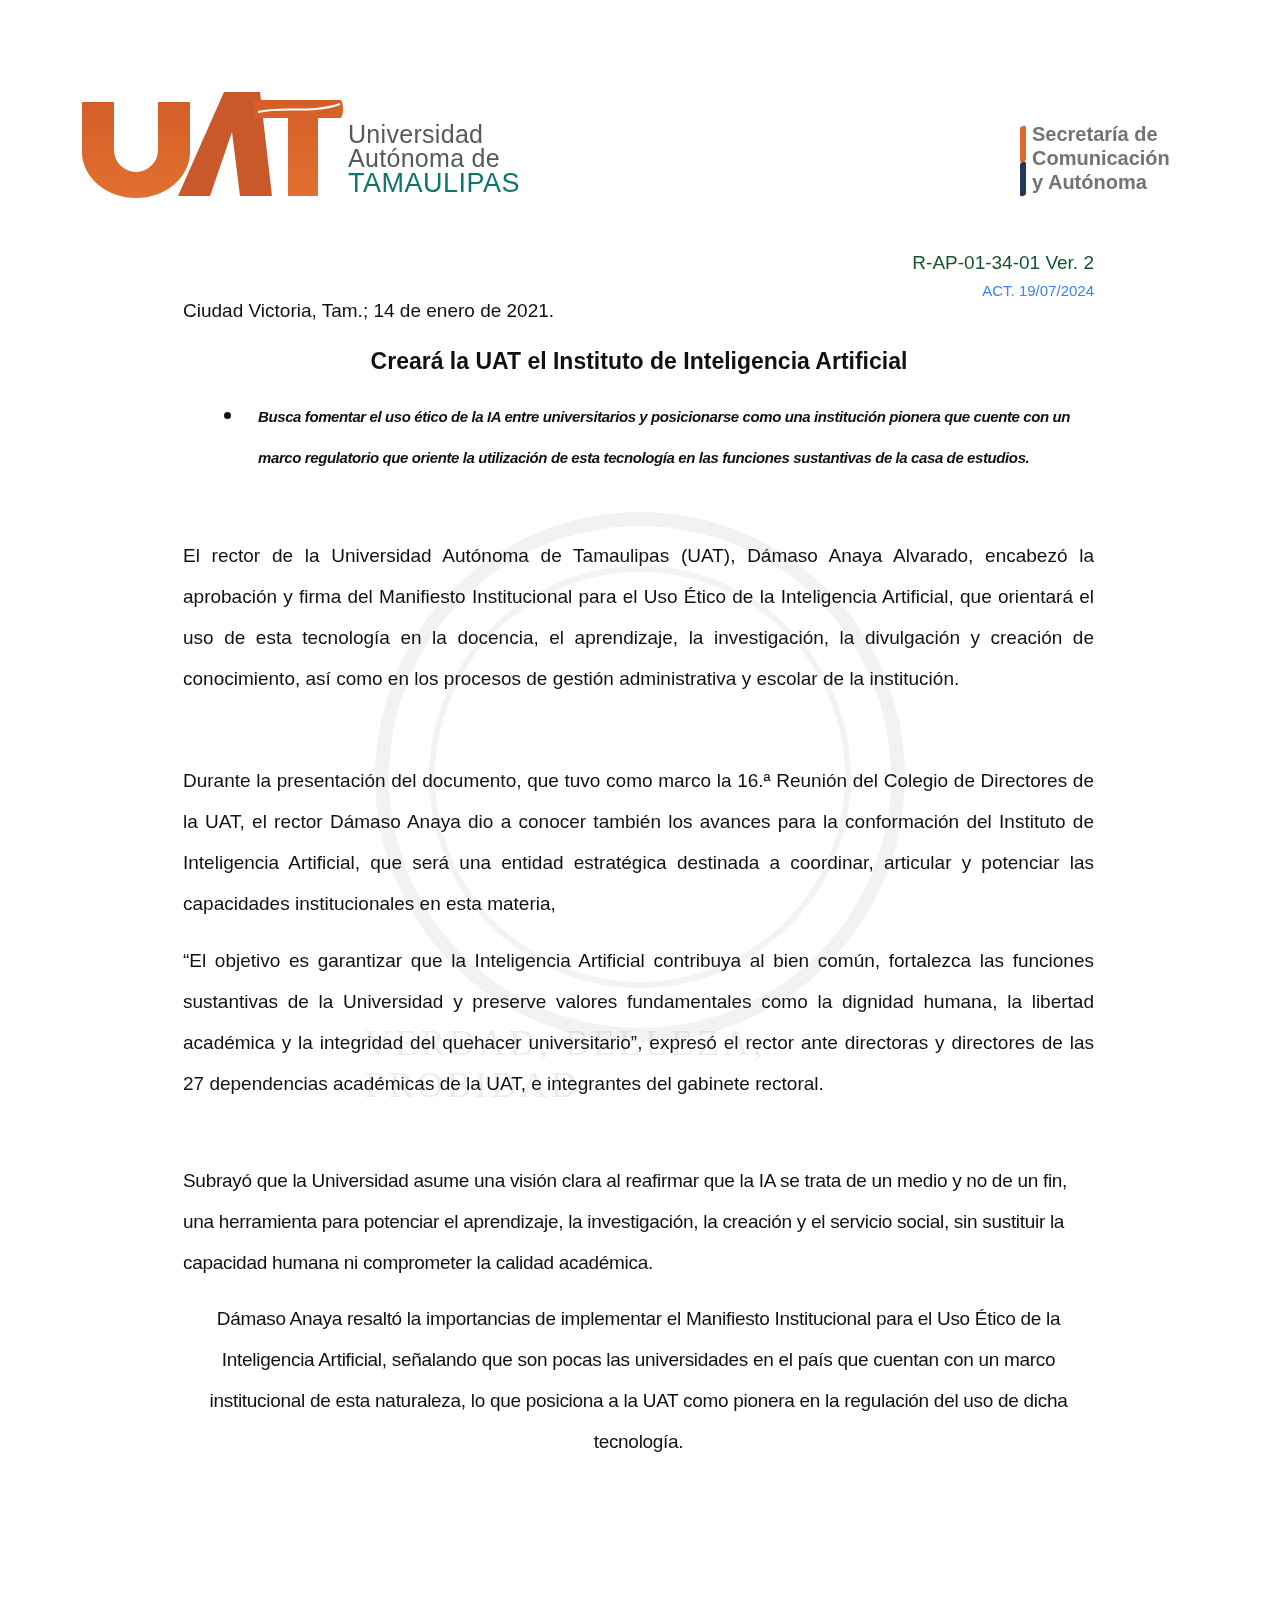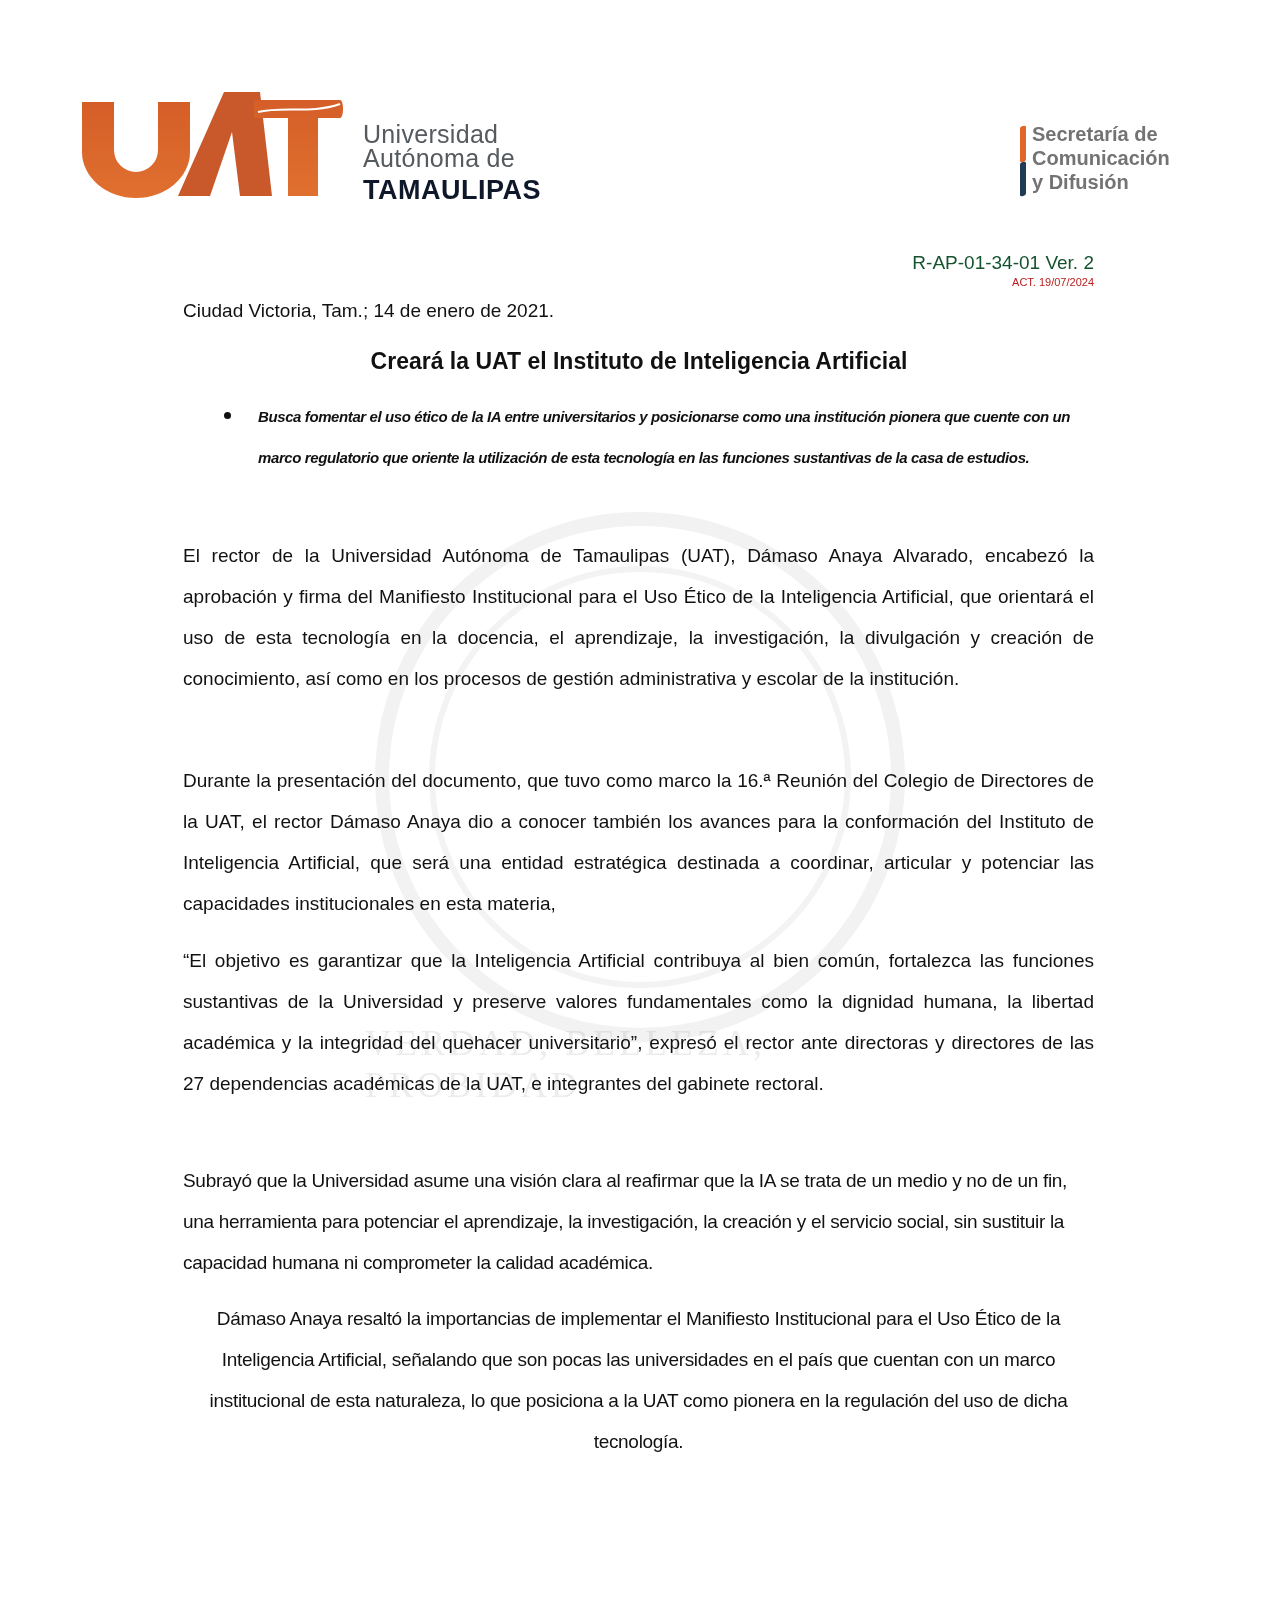--- a/index.html
+++ b/index.html
@@ -2,33 +2,33 @@
 <html><head>
 <meta charset="utf-8">
 <style>
   html, body { margin: 0; padding: 0; background: #ffffff; }
   body { width: 1278px; height: 1600px; position: relative; overflow: hidden; font-family: "Liberation Sans", sans-serif; color: #111; }
   .page { position: absolute; left: 0; top: 0; width: 1278px; height: 1600px; background: #fff; }
 
   
   .uat-logo { position: absolute; left: 82px; top: 92px; width: 480px; height: 110px; }
   .uat-letters { position: absolute; left: 0; top: 0; width: 262px; height: 106px; }
-  .uat-text { position: absolute; left: 281px; top: 30px; line-height: 24px; }
+  .uat-text { position: absolute; left: 266px; top: 30px; line-height: 24px; }
   .uat-text .l1, .uat-text .l2 { font-size: 25px; color: #555a5e; font-weight: 400; letter-spacing: 0.3px; }
-  .uat-text .l3 { font-size: 27px; color: #0f172a; font-weight: 700; letter-spacing: 0.5px; margin-top: 8px; }
+  .uat-text .l3 { font-size: 27px; color: #0f766e; font-weight: 400; letter-spacing: 0.5px; margin-top: 1px; }
 
   .scd-logo { position: absolute; left: 1018px; top: 122px; width: 180px; height: 80px; }
   .scd-bar-top { position: absolute; left: 2px; top: 4px; width: 6px; height: 36px; background: #e0662a; transform: skewY(-12deg); border-radius: 2px; }
   .scd-bar-bottom { position: absolute; left: 2px; top: 40px; width: 6px; height: 34px; background: #1f3b55; transform: skewY(-12deg); border-radius: 2px; }
   .scd-text { position: absolute; left: 14px; top: 0; font-size: 20px; line-height: 24px; font-weight: 700; color: #737373; }
 
   
   .ref { position: absolute; right: 184px; top: 252px; text-align: right; font-family: "Liberation Sans", sans-serif; }
   .ref .code { font-size: 19px; color: #14532d; }
-  .ref .act { font-size: 11px; color: #b91c1c; margin-top: 2px; }
+  .ref .act { font-size: 15px; color: #3b82f6; margin-top: 8px; }
 
   .date { position: absolute; left: 183px; top: 300px; font-size: 19px; }
 
   .title { position: absolute; left: 0; width: 1278px; top: 348px; text-align: center; font-size: 23px; font-weight: 700; }
 
   .bullet { position: absolute; left: 224px; top: 396px; width: 840px; }
   .bullet .dot { position: absolute; left: 0; top: 16px; width: 7px; height: 7px; border-radius: 50%; background: #111; }
   .bullet .txt { position: absolute; left: 34px; top: 0; width: 820px; font-size: 15px; font-style: italic; font-weight: 700; line-height: 41px; letter-spacing: -0.4px; }
 
   .body { position: absolute; left: 183px; width: 911px; font-size: 19px; line-height: 41px; text-align: justify; }
@@ -76,21 +76,21 @@
       <div class="l3">TAMAULIPAS</div>
     </div>
   </div>
 
   <div class="scd-logo">
     <div class="scd-bar-top"></div>
     <div class="scd-bar-bottom"></div>
     <div class="scd-text">
       <div>Secretaría de</div>
       <div>Comunicación</div>
-      <div>y Difusión</div>
+      <div>y Autónoma</div>
     </div>
   </div>
 
   <div class="content">
 
     <div class="ref">
       <div class="code">R-AP-01-34-01 Ver. 2</div>
       <div class="act">ACT. 19/07/2024</div>
     </div>
 

